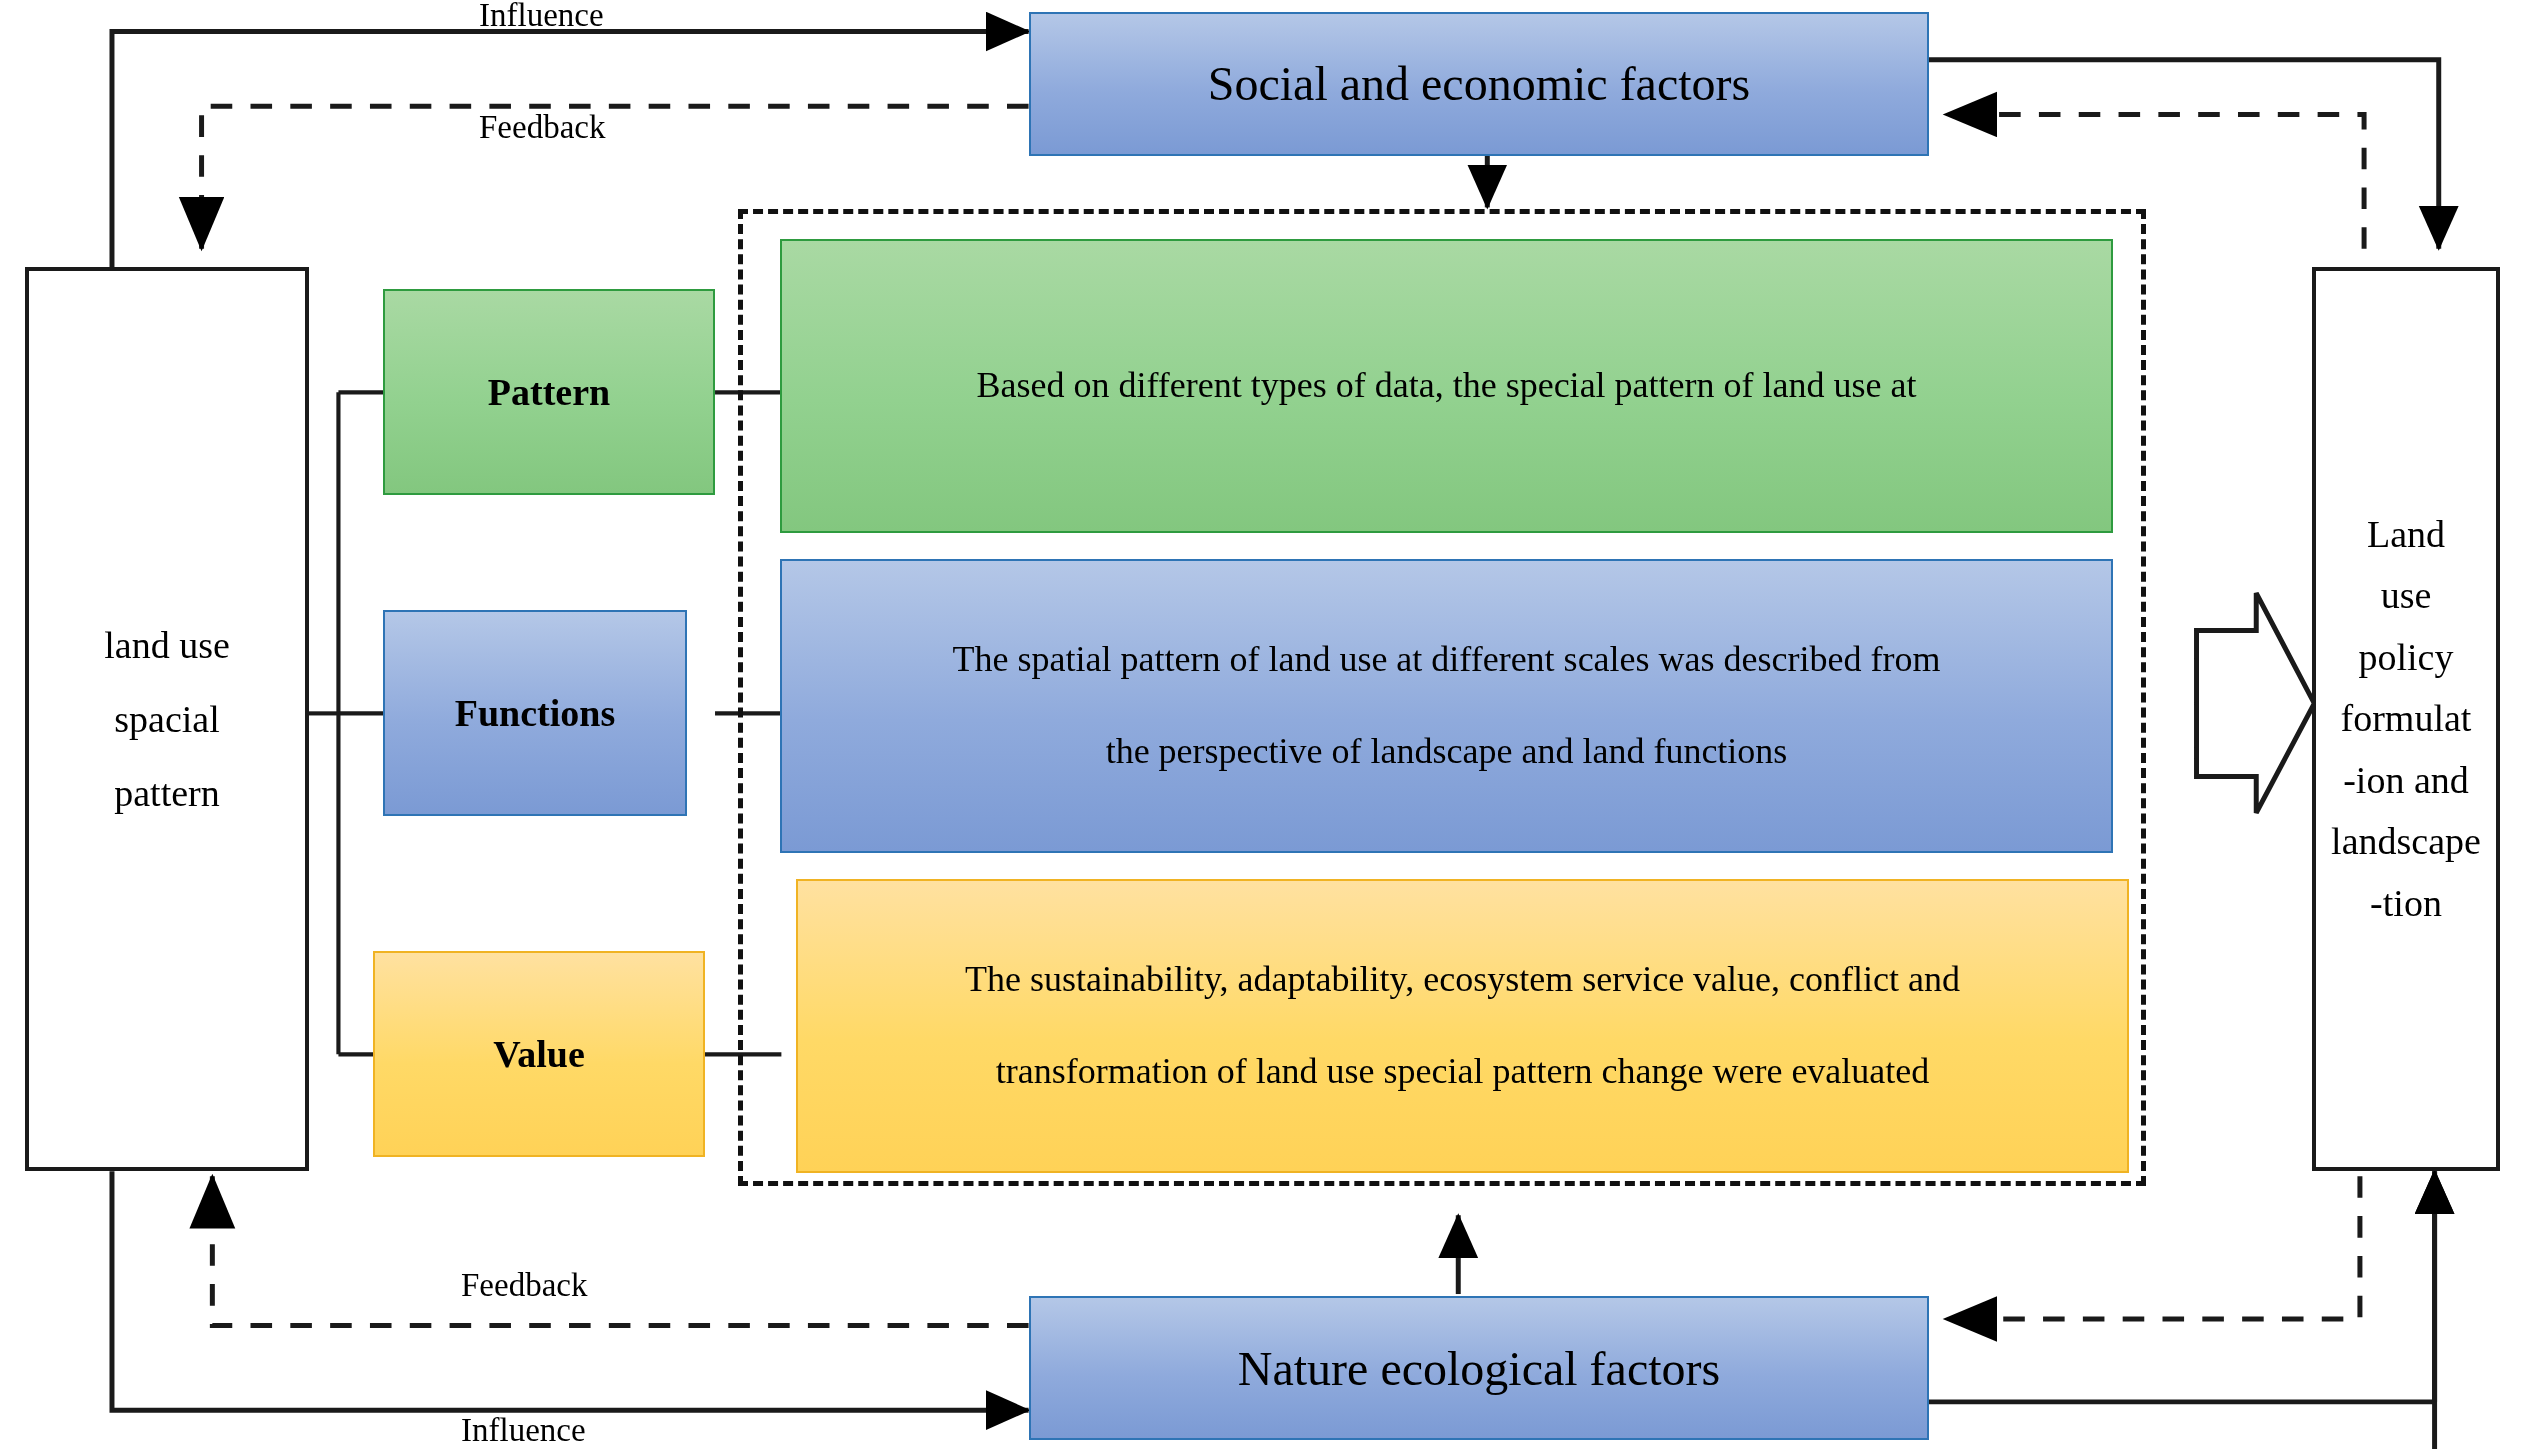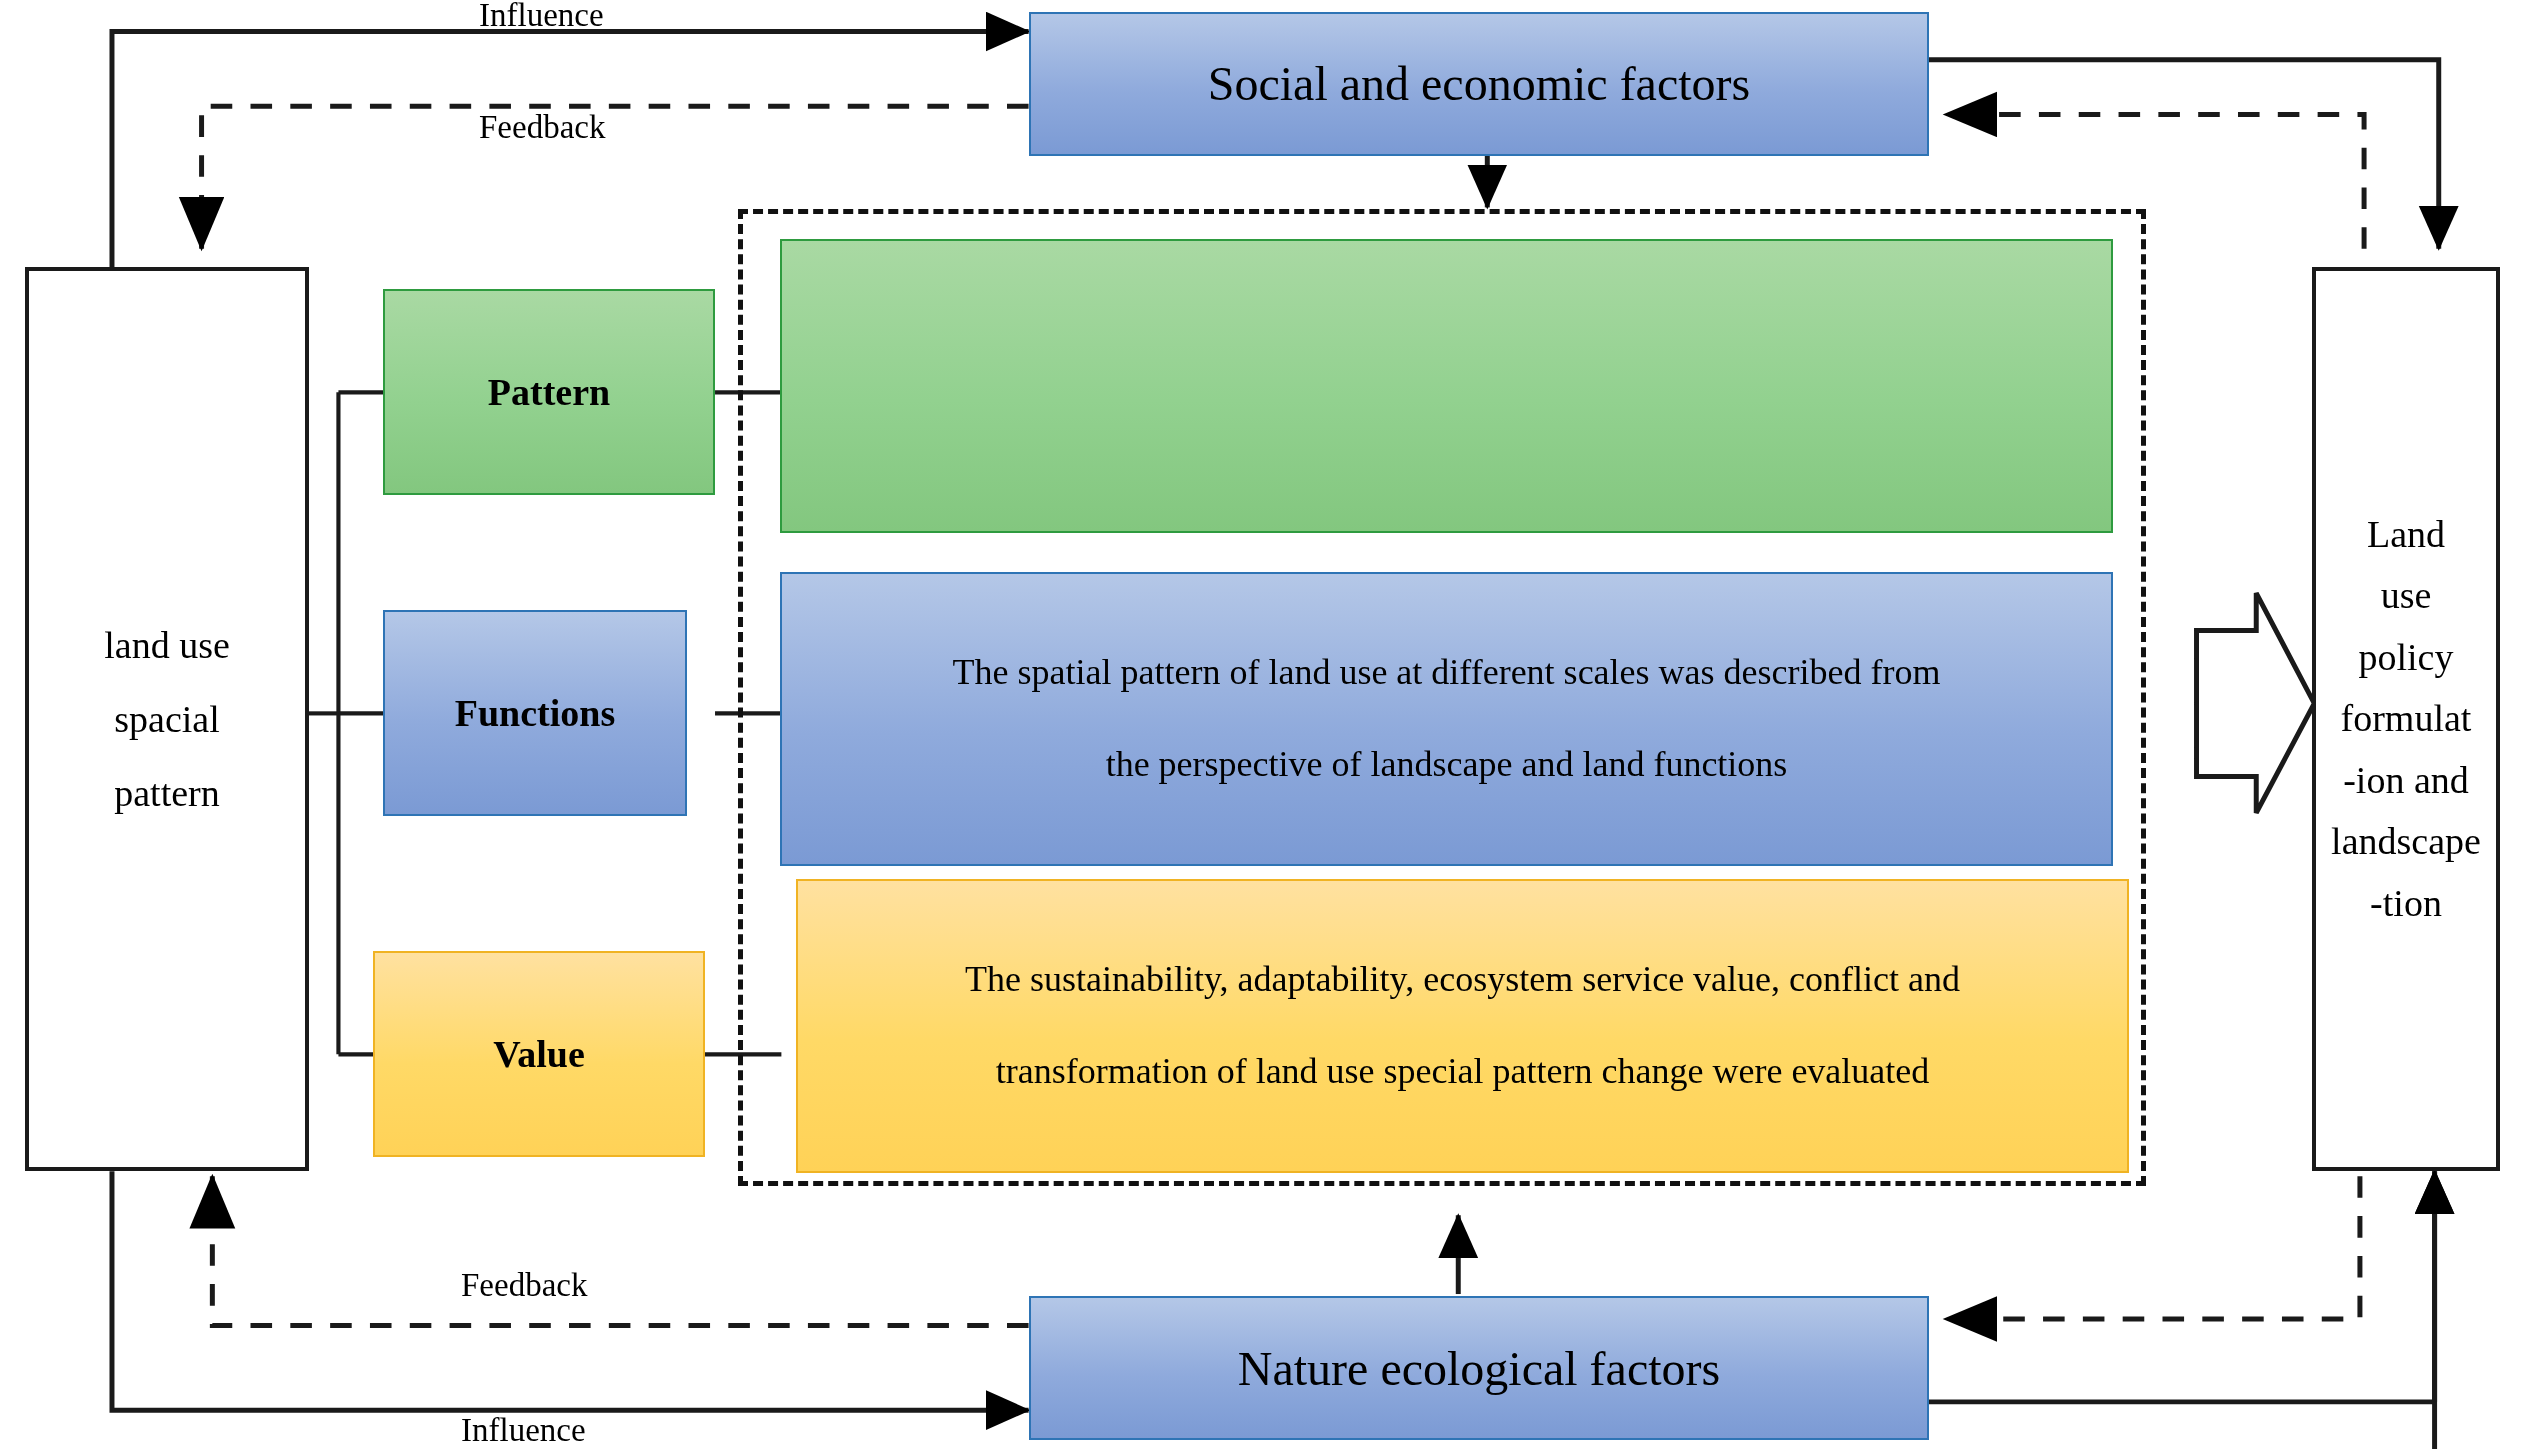--- a/index.html
+++ b/index.html
@@ -187,23 +187,24 @@
 
   <div class="node chip chip-functions" style="left:383px; top:610px; width:304px; height:206px;">
     <span>Functions</span>
   </div>
 
   <div class="node chip chip-value" style="left:373px; top:951px; width:332px; height:206px;">
     <span>Value</span>
   </div>
 
   <div class="node panel panel-green" style="left:780px; top:239px; width:1333px; height:294px;">
-  </div>
-
-  <div class="node panel panel-blue" style="left:780px; top:559px; width:1333px; height:294px;margin-top:13px;">
+    <span class="pline">Based on different types of data, the special pattern of land use at</span>
+  </div>
+
+  <div class="node panel panel-blue" style="left:780px; top:559px; width:1333px; height:294px;">
     <span class="pline">The spatial pattern of land use at different scales was described from</span>
     <span class="pline">the perspective of landscape and land functions</span>
   </div>
 
   <div class="node panel panel-yellow" style="left:780px; top:879px; width:1333px; height:294px;">
     <span class="pline">The sustainability, adaptability, ecosystem service value, conflict and</span>
     <span class="pline">transformation of land use special pattern change were evaluated</span>
   </div>
 
   <div class="node factor" style="left:1029px; top:1296px; width:900px; height:144px;">

